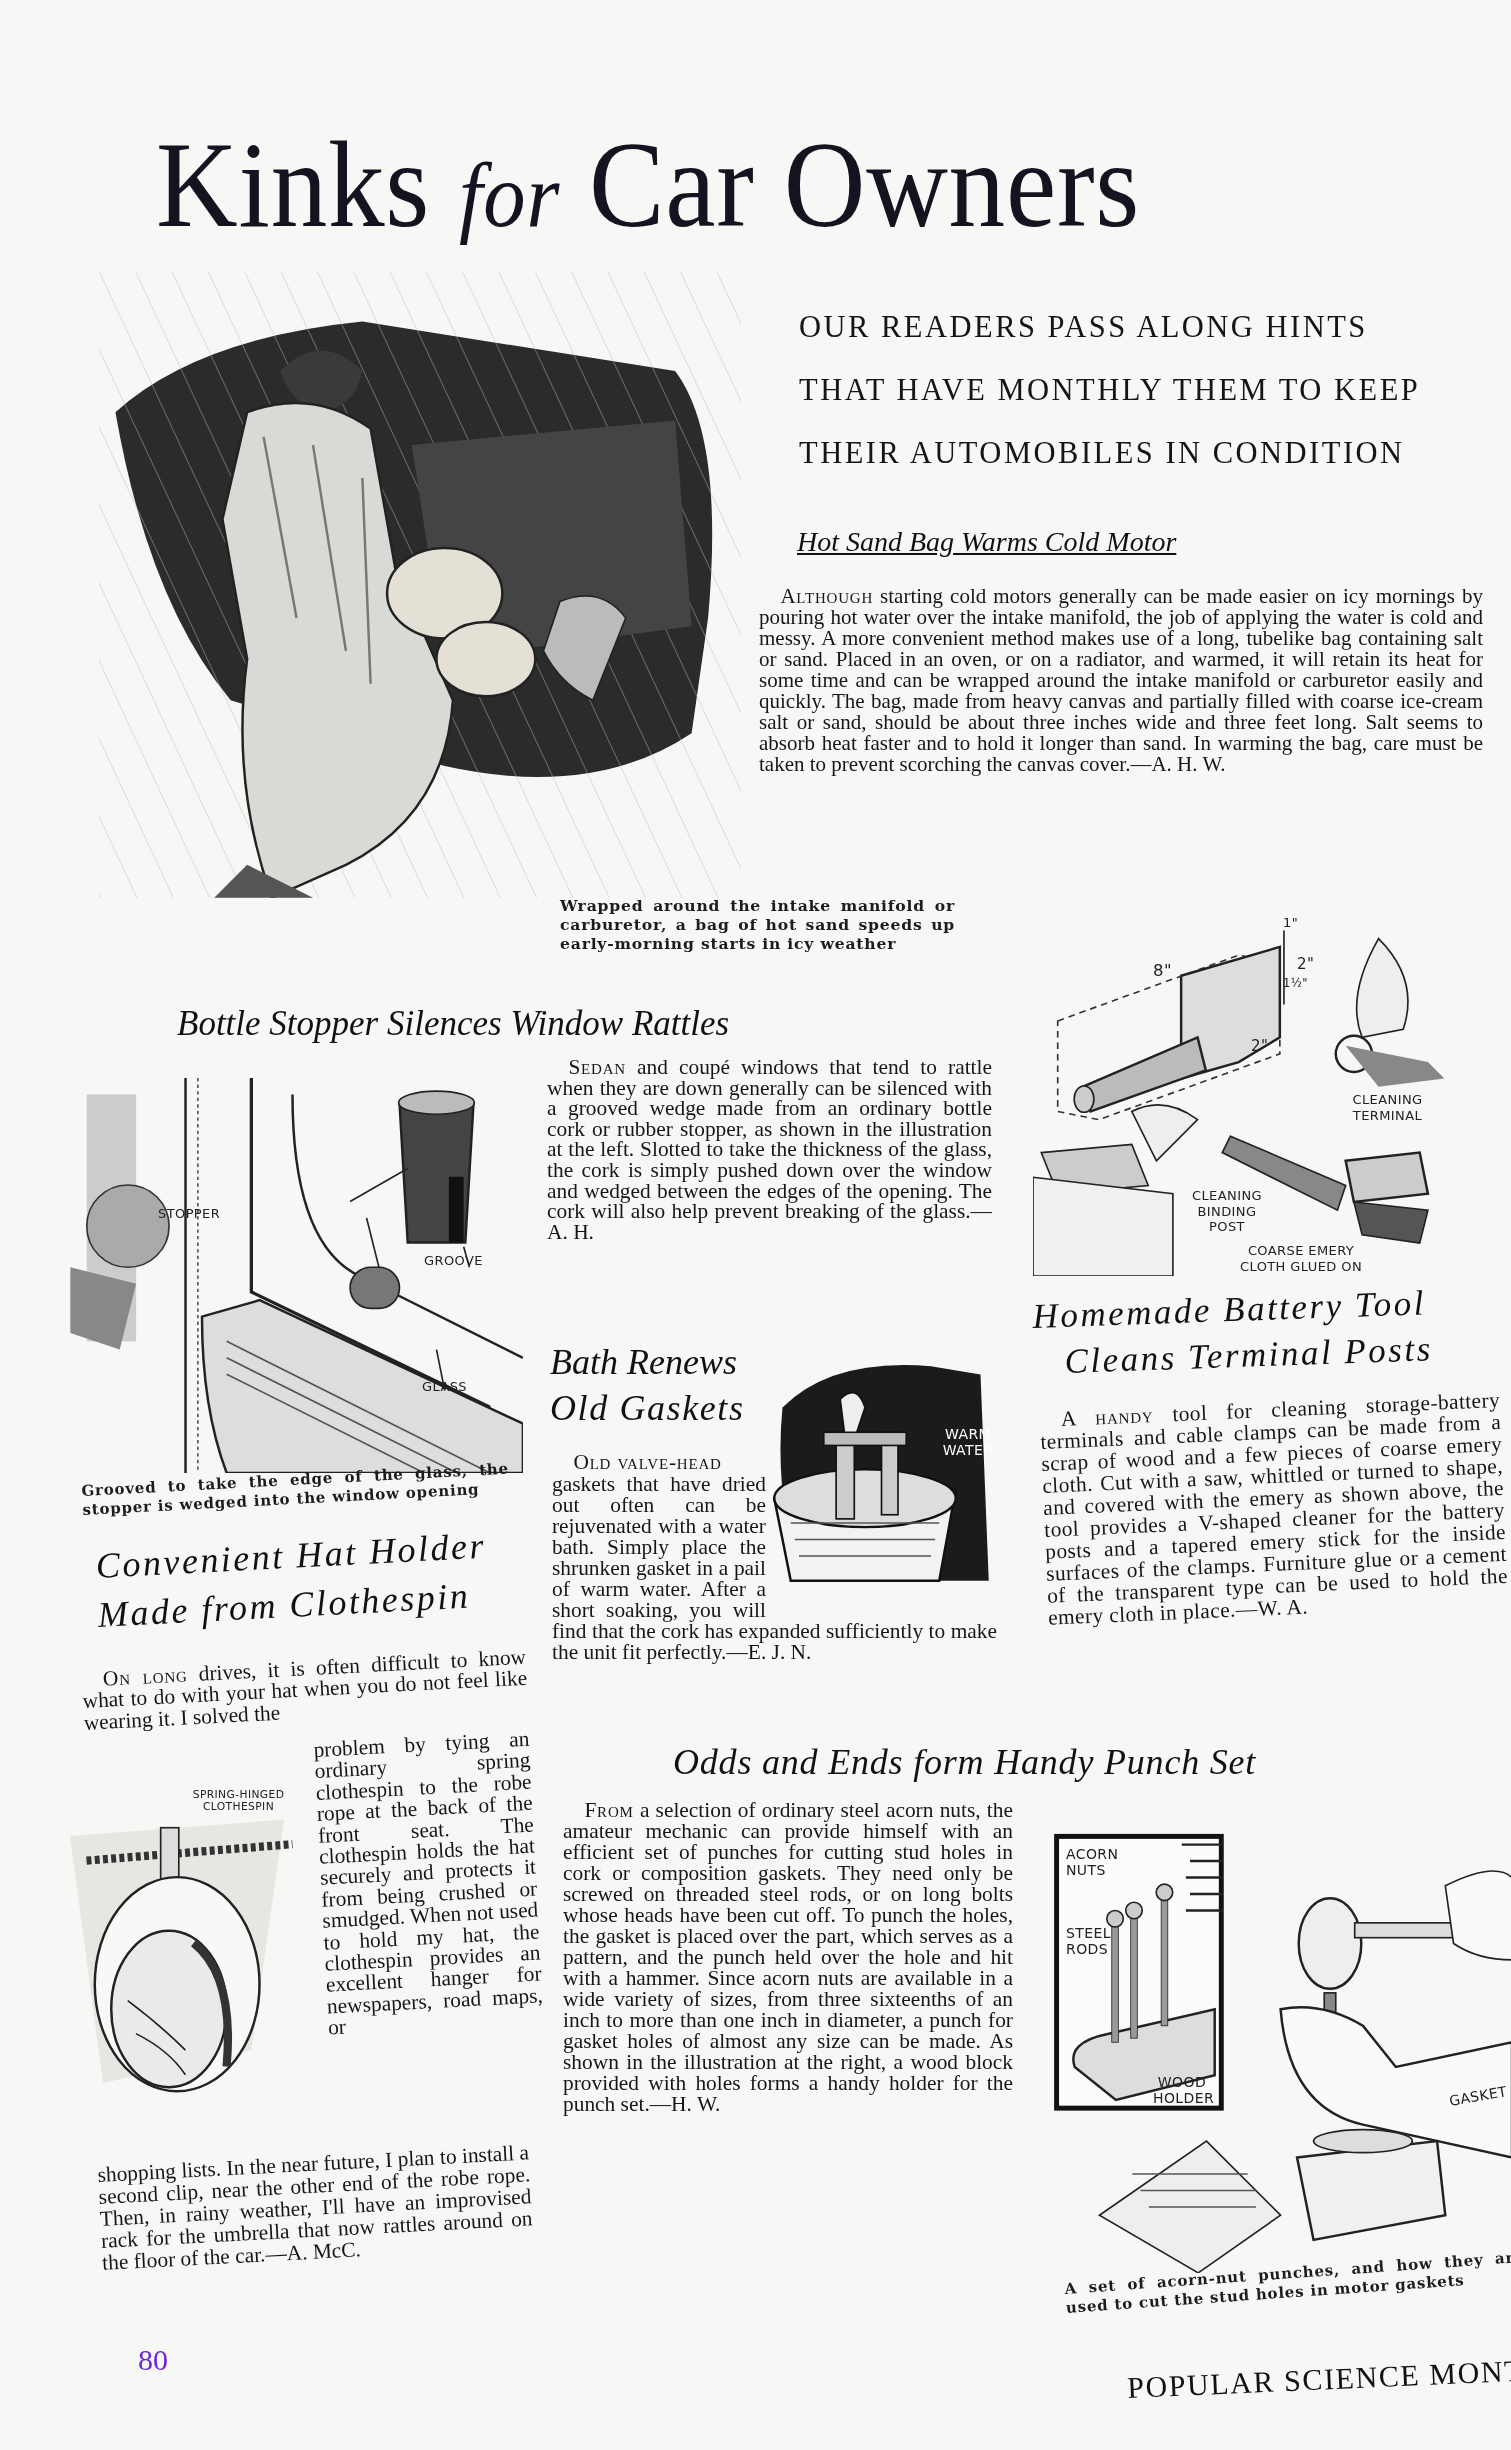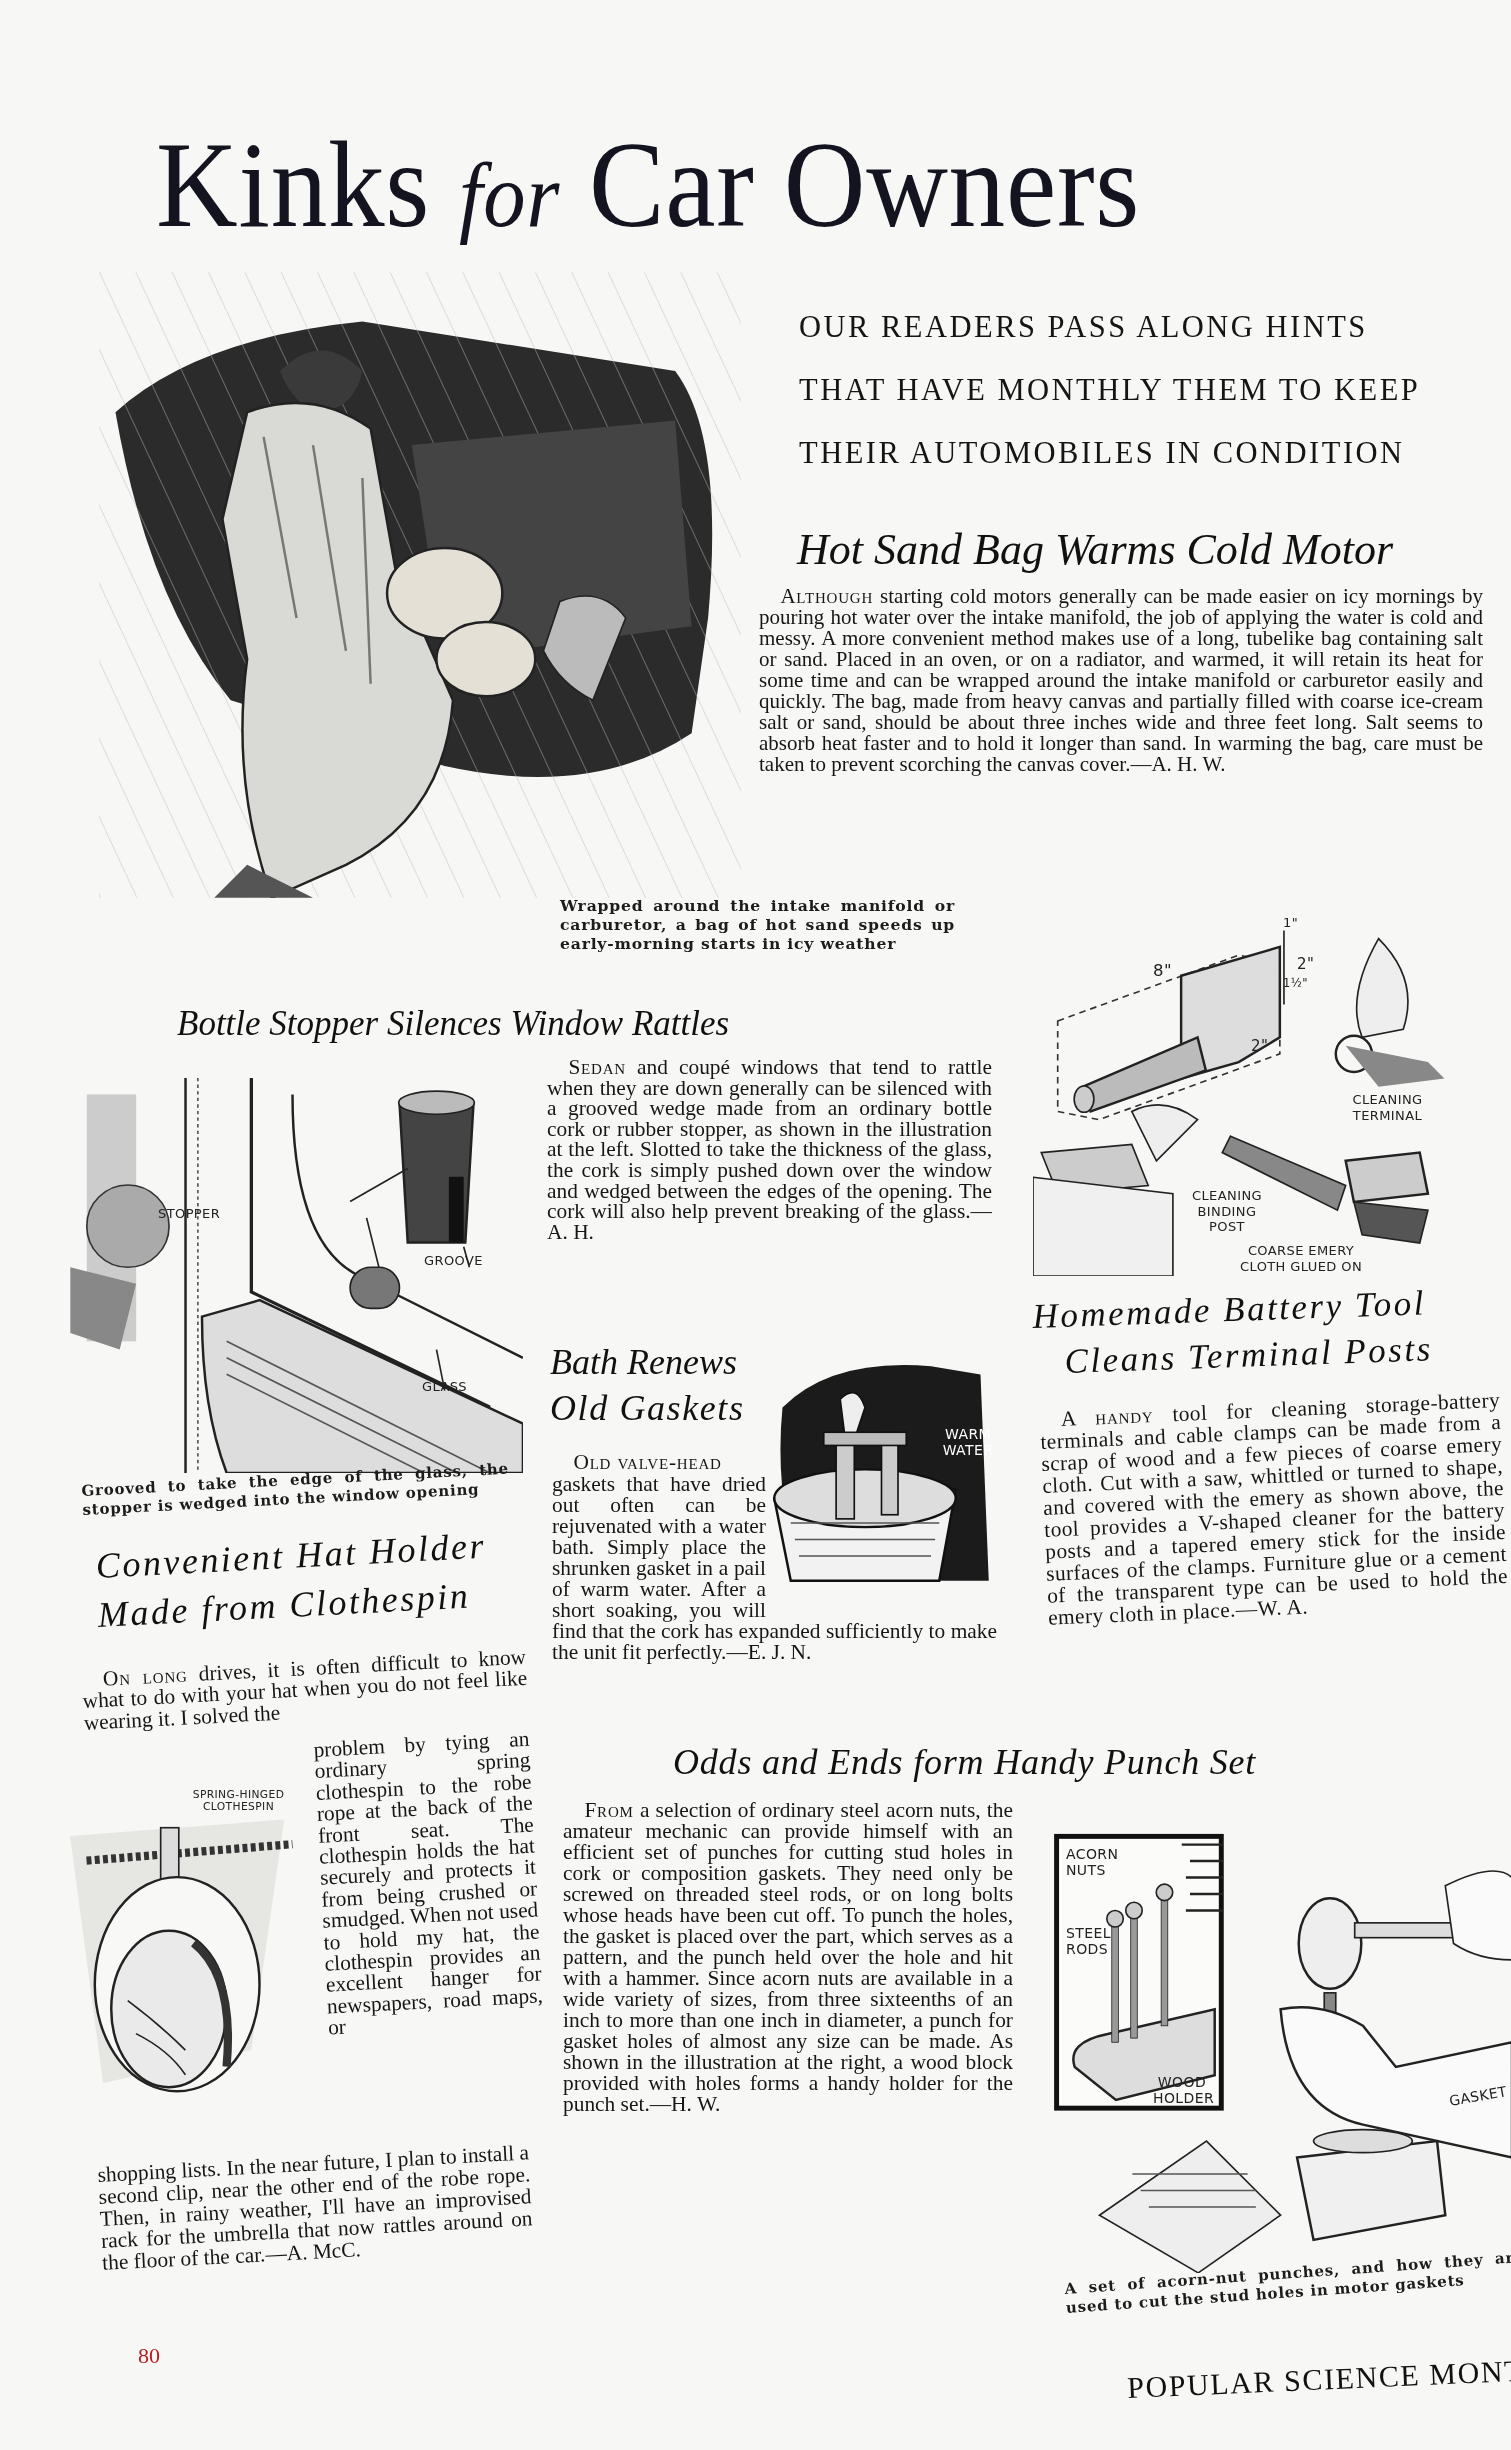--- a/index.html
+++ b/index.html
@@ -28,21 +28,21 @@
     font-family: "DejaVu Serif", serif; font-weight: bold; font-size: 15.6px; line-height: 19px;
     letter-spacing: 0.8px; text-align: justify; color: #1c1c1c;
   }
   .label {
     font-family: "DejaVu Sans", sans-serif; font-size: 13px; line-height: 15.6px;
     text-transform: uppercase; color: #222; text-align: center; letter-spacing: 0.4px;
     background: rgba(247,247,245,0.0);
   }
   .illus { overflow: hidden; }
   .illus svg { display: block; width: 100%; height: 100%; }
-  .folio { font-size: 22px; color: #b91c1c; }
+  .folio { font-size: 30px; color: #6d28d9; }
   .masthead { font-size: 30px; letter-spacing: 1.6px; color: #111; white-space: nowrap; transform: rotate(-2.5deg); transform-origin: left bottom; }
 </style>
 </head>
 <body>
 
 <div class="abs title"><span>Kinks </span><span class="for">for</span><span> Car Owners</span></div>
 
 <div class="abs illus" style="left:99px;top:272px;width:642px;height:626px;">
   <svg viewBox="0 0 780 760">
     <defs>
@@ -62,21 +62,21 @@
     <path d="M180 720 L260 760 L140 760Z" fill="#555"></path>
   </svg>
 </div>
 
 <div class="abs deck">
   <div>OUR READERS PASS ALONG HINTS</div>
   <div>THAT HAVE MONTHLY THEM TO KEEP</div>
   <div>THEIR AUTOMOBILES IN CONDITION</div>
 </div>
 
-<div class="abs h-ital" style="left:797px;top:527px;font-size:44px;">Hot Sand Bag Warms Cold Motor</div>
+<div class="abs h-ital" style="left:797px;top:527px;font-size:28px;text-decoration:underline;">Hot Sand Bag Warms Cold Motor</div>
 <div class="abs body" style="left:759px;top:586px;width:724px;font-size:21px;line-height:21px;">
   <p><span class="sc">Although</span><span> starting cold motors generally can be made easier on icy mornings by pouring hot water over the intake manifold, the job of applying the water is cold and messy. A more convenient method makes use of a long, tubelike bag containing salt or sand. Placed in an oven, or on a radiator, and warmed, it will retain its heat for some time and can be wrapped around the intake manifold or carburetor easily and quickly. The bag, made from heavy canvas and partially filled with coarse ice-cream salt or sand, should be about three inches wide and three feet long. Salt seems to absorb heat faster and to hold it longer than sand. In warming the bag, care must be taken to prevent scorching the canvas cover.—A. H. W.</span></p>
 </div>
 <div class="abs caption" style="left:560px;top:896px;width:395px;">Wrapped around the intake manifold or carburetor, a bag of hot sand speeds up early-morning starts in icy weather</div>
 
 <div class="abs h-ital" style="left:177px;top:1006px;font-size:35px;">Bottle Stopper Silences Window Rattles</div>
 <div class="abs illus" style="left:62px;top:1078px;width:461px;height:395px;">
   <svg viewBox="0 0 560 480">
     <rect x="30" y="20" width="60" height="300" fill="#ccc"></rect>
     <circle cx="80" cy="180" r="50" fill="#aaa" stroke="#333" stroke-width="2"></circle>

